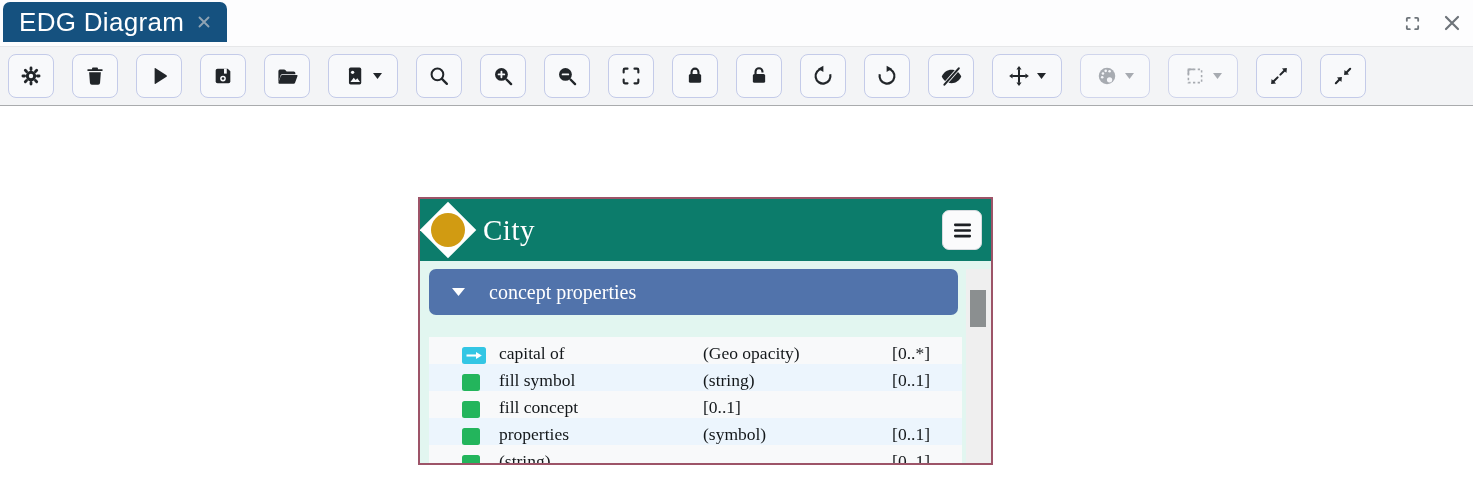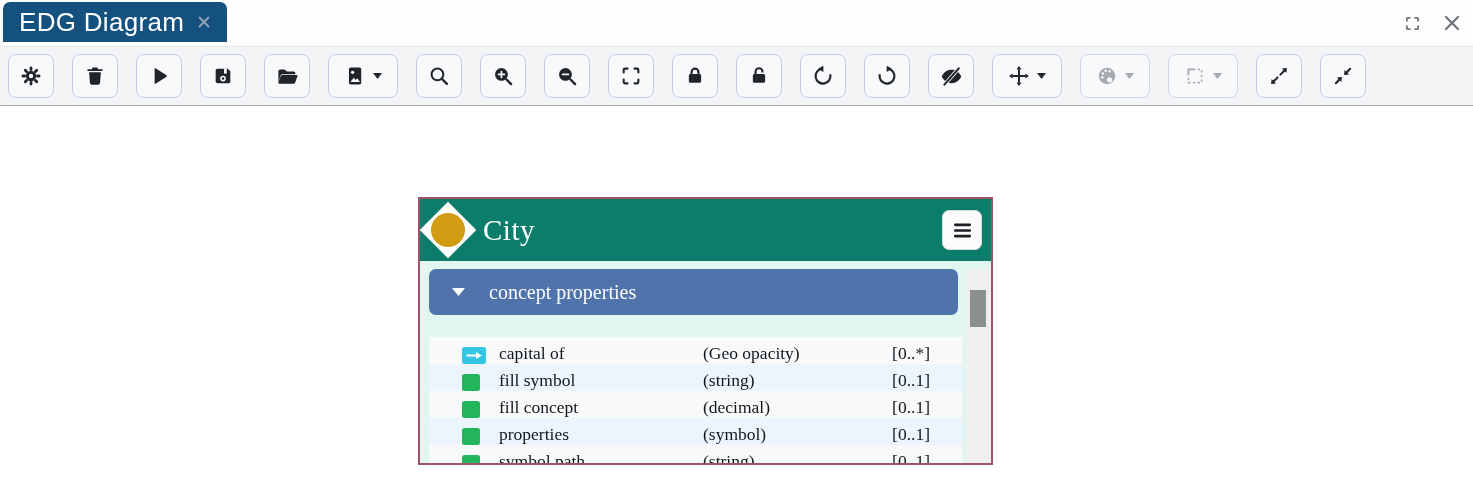--- a/index.html
+++ b/index.html
@@ -323,42 +323,40 @@
             <span class="pcard">[0..1]</span>
           </div>
 
           <div class="prow">
             <span class="picon">
               <svg width="18" height="17" viewBox="0 0 18 17">
                   <rect width="18" height="17" rx="2.5" fill="#23b55c"></rect>
                 </svg>
             </span>
             <span class="pname">fill concept</span>
-            <span class="ptype">(decimal)</span>
             <span class="pcard">[0..1]</span>
           </div>
 
           <div class="prow">
             <span class="picon">
               <svg width="18" height="17" viewBox="0 0 18 17">
                   <rect width="18" height="17" rx="2.5" fill="#23b55c"></rect>
                 </svg>
             </span>
             <span class="pname">properties</span>
             <span class="ptype">(symbol)</span>
             <span class="pcard">[0..1]</span>
           </div>
 
           <div class="prow">
             <span class="picon">
               <svg width="18" height="17" viewBox="0 0 18 17">
                   <rect width="18" height="17" rx="2.5" fill="#23b55c"></rect>
                 </svg>
             </span>
-            <span class="pname">symbol path</span>
             <span class="ptype">(string)</span>
             <span class="pcard">[0..1]</span>
           </div>
 
         </div>
 
         <div class="scrollbar">
           <div class="thumb"></div>
         </div>
 

